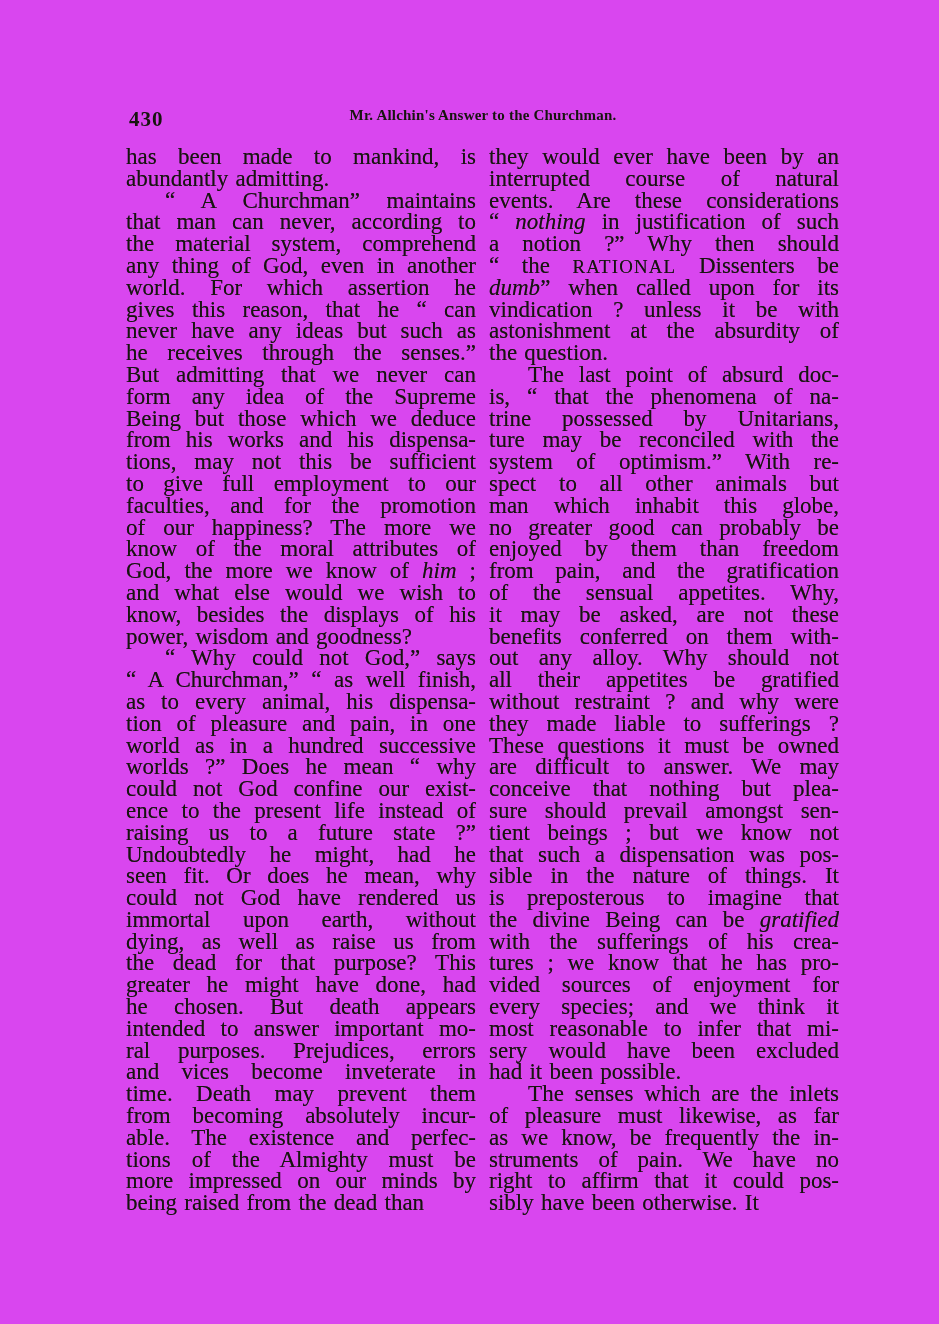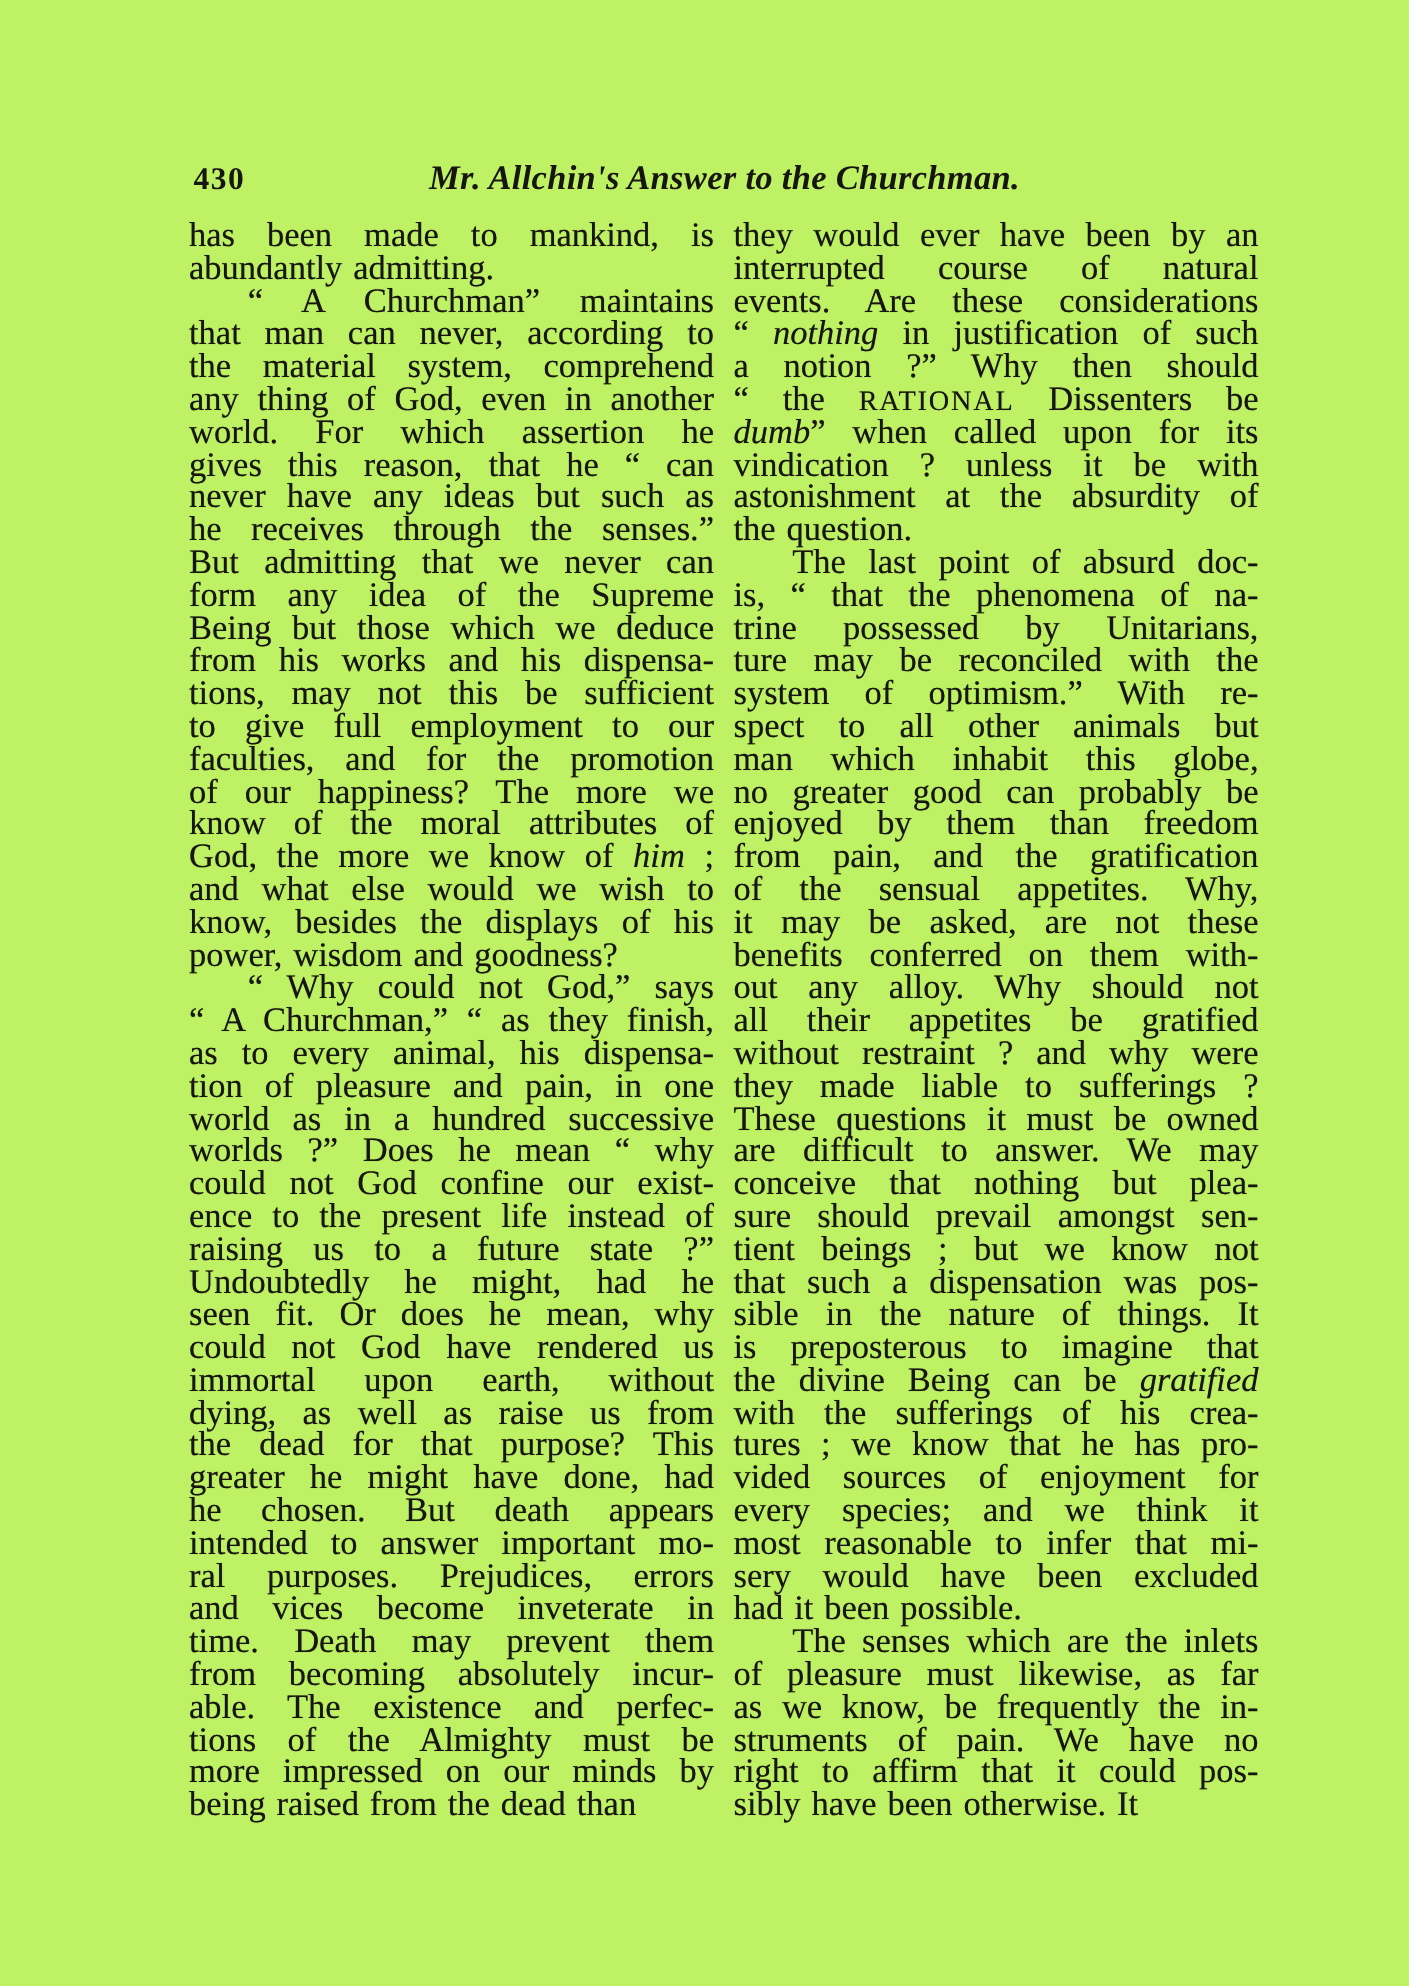--- a/index.html
+++ b/index.html
@@ -4,42 +4,41 @@
 <style>
   html, body { margin: 0; padding: 0; }
   body {
     width: 939px; height: 1324px;
     background: #f4f4f2;
     font-family: "Liberation Serif", "DejaVu Serif", serif;
   }
   .page {
     position: relative;
     width: 939px; height: 1324px;
-    background: #bef264;
+    background: #d946ef;
     color: #17150f;
     overflow: hidden;
   }
   .page-header {
     position: absolute;
     top: 106px; left: 127px;
     width: 712px;
     text-align: center;
   }
   .page-number {
     position: absolute;
     left: 2px; top: 1px;
     font-size: 21px;
     font-weight: 600;
     letter-spacing: 1px;
   }
   .running-title {
     display: inline-block;
-    font-style: italic;
     font-weight: 600;
-    font-size: 23px;
+    font-size: 15px;
     letter-spacing: 0.2px;
   }
   .text-block {
     position: absolute;
     top: 146px; left: 126px;
     width: 713px;
     display: flex;
     gap: 13px;
     font-size: 23px;
   }
@@ -94,21 +93,21 @@
         <div class="line">tions, may not this be sufficient</div>
         <div class="line">to give full employment to our</div>
         <div class="line">faculties, and for the promotion</div>
         <div class="line">of our happiness?  The more we</div>
         <div class="line">know of the moral attributes of</div>
         <div class="line">God, the more we know of <i>him</i> ;</div>
         <div class="line">and what else would we wish to</div>
         <div class="line">know, besides the displays of his</div>
         <div class="line para-end">power, wisdom and goodness?</div>
         <div class="line indent">“ Why could not God,” says</div>
-        <div class="line">“ A Churchman,” “ as they finish,</div>
+        <div class="line">“ A Churchman,” “ as well finish,</div>
         <div class="line">as to every animal, his dispensa-</div>
         <div class="line">tion of pleasure and pain, in one</div>
         <div class="line">world as in a hundred successive</div>
         <div class="line">worlds ?”  Does he mean “ why</div>
         <div class="line">could not God confine our exist-</div>
         <div class="line">ence to the present life instead of</div>
         <div class="line">raising us to a future state ?”</div>
         <div class="line">Undoubtedly he might, had he</div>
         <div class="line">seen fit.  Or does he mean, why</div>
         <div class="line">could not God have rendered us</div>

